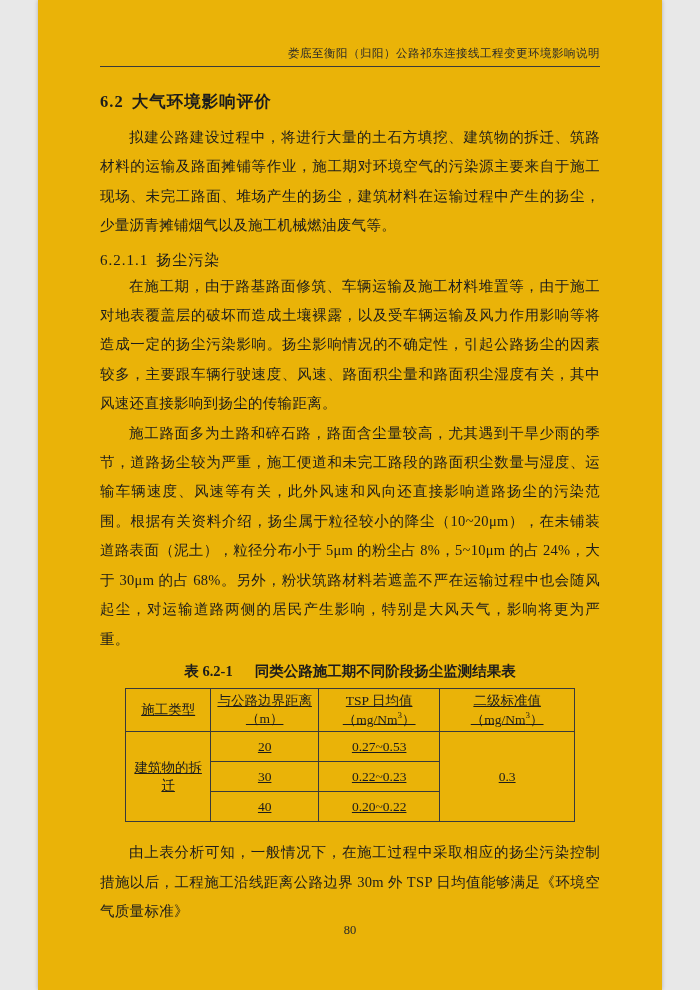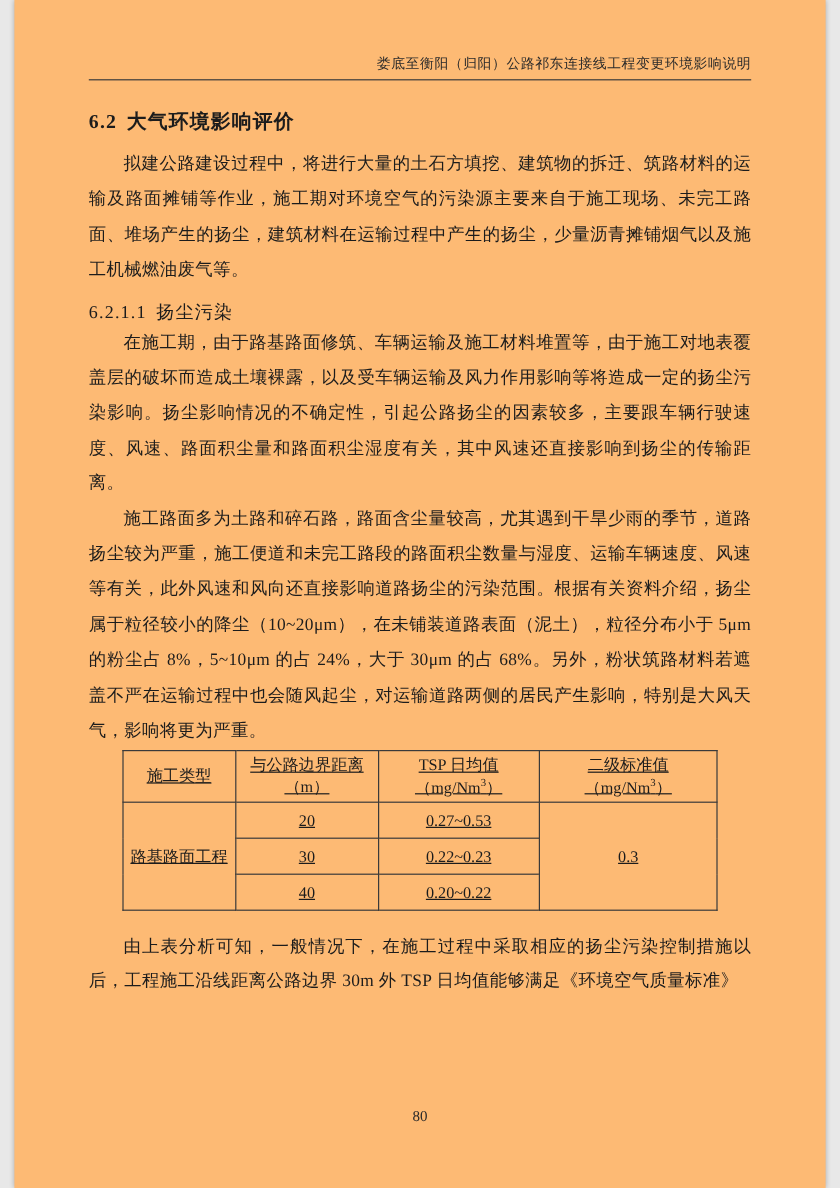--- a/index.html
+++ b/index.html
@@ -1,22 +1,22 @@
 <!DOCTYPE html>
 <html><head>
 <meta charset="utf-8">
 <style>
   * { margin: 0; padding: 0; box-sizing: border-box; }
   html, body { background: #e8e8e8; }
   .page {
     position: relative;
-    width: 676px;
+    width: 624px;
     height: 990px;
     margin: 0 auto;
-    background: #fdba74;
+    background: #eab308;
     box-shadow: 0 0 4px rgba(0,0,0,.25);
     font-family: "Liberation Serif", "DejaVu Serif", serif;
     color: #1c1c1c;
     overflow: hidden;
   }
   .margins {
     position: absolute;
     left: 62px;
     right: 62px;
     top: 46px;
@@ -116,33 +116,36 @@
 
       <div class="h-subsub">
         <span class="num">6.2.1.1</span><span>扬尘污染</span>
       </div>
 
       <p class="body-par">在施工期，由于路基路面修筑、车辆运输及施工材料堆置等，由于施工对地表覆盖层的破坏而造成土壤裸露，以及受车辆运输及风力作用影响等将造成一定的扬尘污染影响。扬尘影响情况的不确定性，引起公路扬尘的因素较多，主要跟车辆行驶速度、风速、路面积尘量和路面积尘湿度有关，其中风速还直接影响到扬尘的传输距离。</p>
 
       <p class="body-par">施工路面多为土路和碎石路，路面含尘量较高，尤其遇到干旱少雨的季节，道路扬尘较为严重，施工便道和未完工路段的路面积尘数量与湿度、运输车辆速度、风速等有关，此外风速和风向还直接影响道路扬尘的污染范围。根据有关资料介绍，扬尘属于粒径较小的降尘（10~20μm），在未铺装道路表面（泥土），粒径分布小于 5μm 的粉尘占 8%，5~10μm 的占 24%，大于 30μm 的占 68%。另外，粉状筑路材料若遮盖不严在运输过程中也会随风起尘，对运输道路两侧的居民产生影响，特别是大风天气，影响将更为严重。</p>
 
 
+      <div class="tbl-caption">
+        <span class="cap-num">表 6.2-1</span><span>同类公路施工期不同阶段扬尘监测结果表</span>
+      </div>
 
       <table class="data-table">
         <thead>
           <tr>
             <th class="col1">施工类型</th>
             <th class="col2">与公路边界距离（m）</th>
             <th class="col3"><span>TSP 日均值（mg/Nm</span><sup>3</sup><span>）</span></th>
             <th class="col4"><span>二级标准值（mg/Nm</span><sup>3</sup><span>）</span></th>
           </tr>
         </thead>
         <tbody>
           <tr>
-            <td rowspan="3">路基路面工程</td>
+            <td rowspan="3">建筑物的拆迁</td>
             <td>20</td>
             <td>0.27~0.53</td>
             <td rowspan="3">0.3</td>
           </tr>
           <tr>
             <td>30</td>
             <td>0.22~0.23</td>
           </tr>
           <tr>
             <td>40</td>

